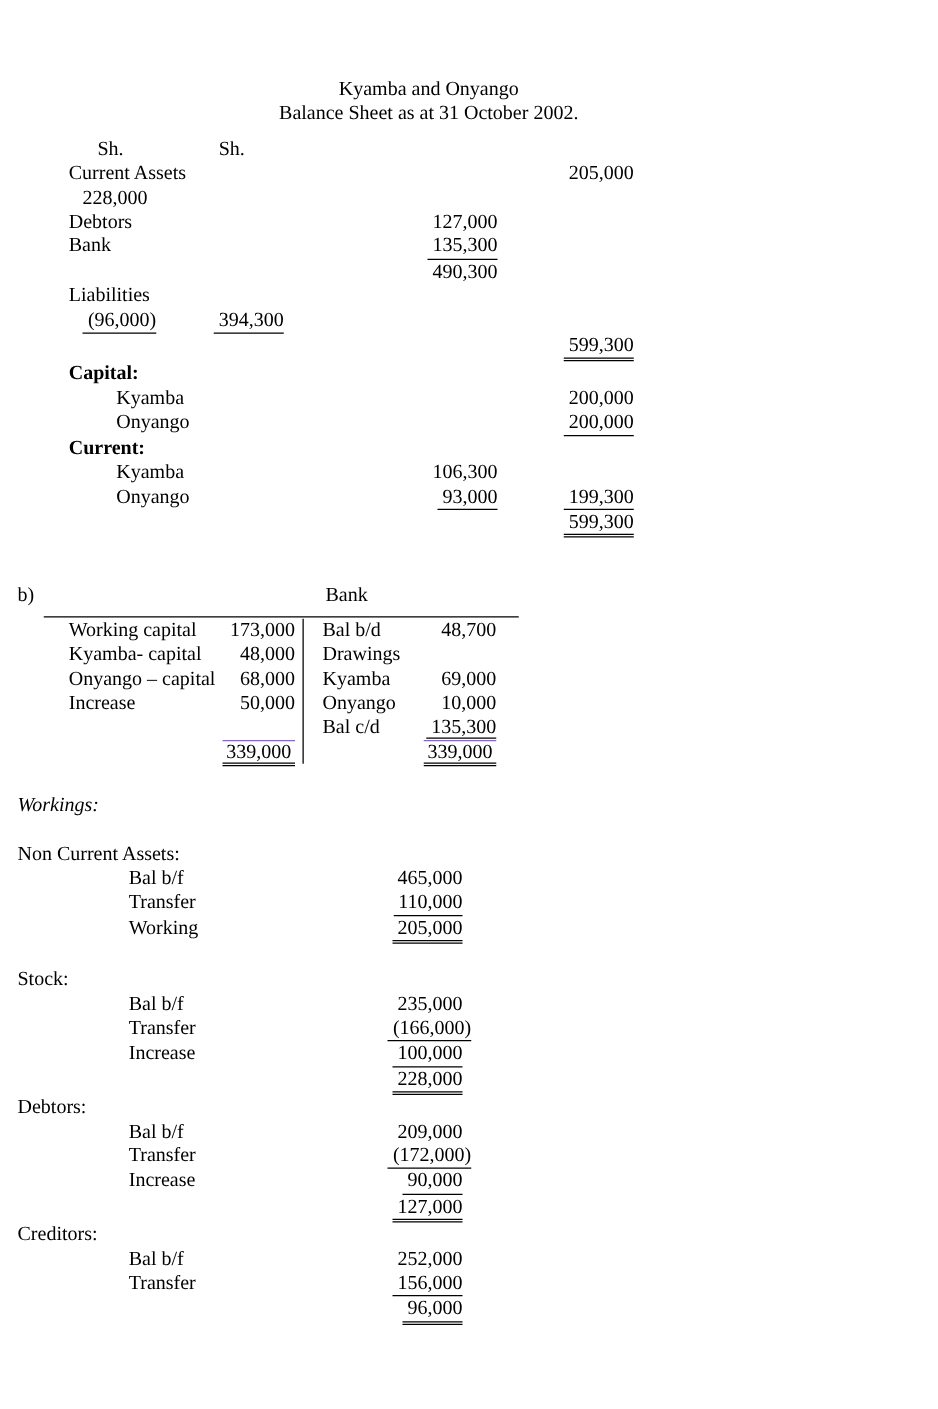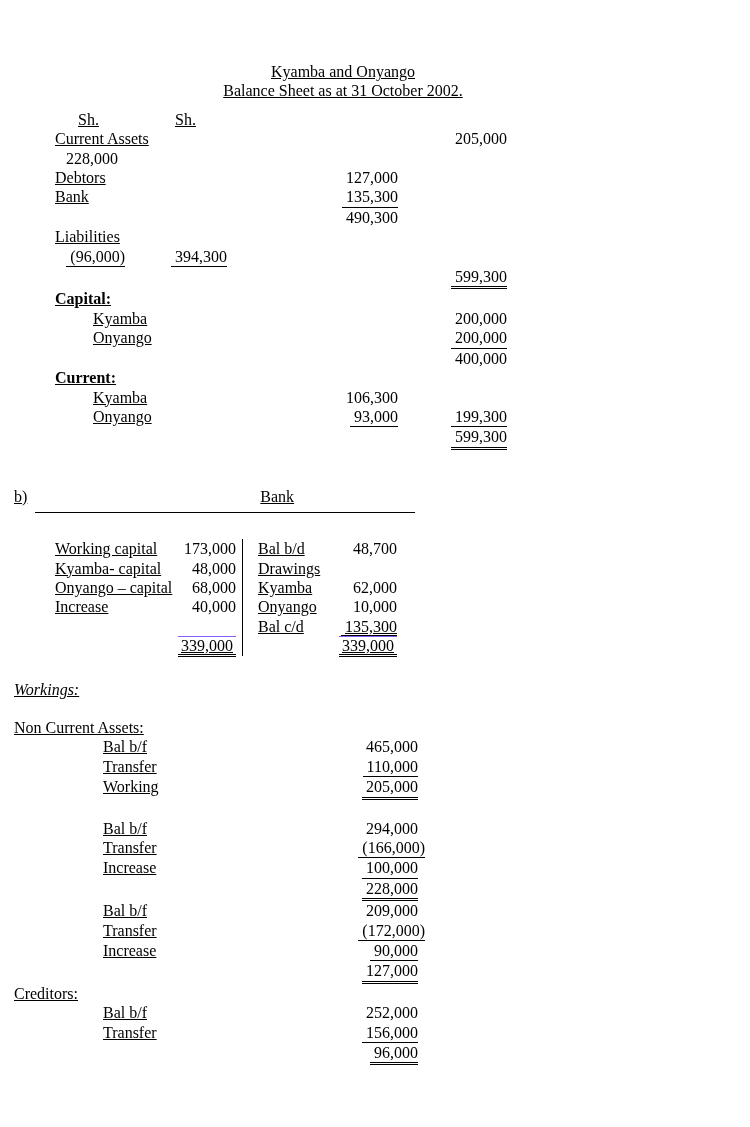--- a/index.html
+++ b/index.html
@@ -1,52 +1,52 @@
 <!DOCTYPE html>
 <html><head>
 <meta charset="utf-8">
 <style>
   html,body{margin:0;padding:0;}
   body{width:750px;height:1127px;background:#ffffff;color:#000000;
        font-family:"Liberation Serif",serif;font-size:16px;line-height:19.4px;}
-  .page{position:relative;width:750px;height:1127px;padding-top:62px;overflow:hidden;box-sizing:border-box;text-decoration:underline;}
+  .page{position:relative;width:750px;height:1127px;padding-top:62px;overflow:hidden;box-sizing:border-box;}
   .doc-title{width:686px;text-align:center;}
   
   .bs{margin:9px 0 0 55px;}
   .bs-row{display:flex;}
   .bs-row .label{width:280px;}
   .bs-row .label.ind{padding-left:38px;box-sizing:border-box;}
   .b{font-weight:bold;}
   .bs-row .mid{width:70px;text-align:right;}
   .bs-row .right{width:102px;text-align:right;}
   .bs-row .mid.hdr{text-align:left;padding-left:23px;box-sizing:border-box;}
   .bs-row .right.hdr{text-align:left;padding-left:50px;box-sizing:border-box;}
   .valwrap{display:inline-block;}
   .pad{margin-right:7px;}
   .u{border-bottom:1px solid #000;padding-left:4px;}
   .uu{border-bottom:3px double #000;padding-left:4px;}
   
   .bank-header{margin-top:37px;display:flex;}
   .part-label{margin-left:14px;}
   .bank-title{margin-left:233px;}
   .taccount{display:flex;width:380px;margin-left:35px;margin-top:6px;
-            border-top:1px solid #000;padding-top:26px;padding-bottom:4px;box-sizing:border-box;}
+            border-top:1px solid #000;padding-top:1px;padding-bottom:4px;box-sizing:border-box;}
   .t-left{width:208px;border-right:1px solid #000;box-sizing:border-box;}
   .t-right{width:172px;}
   .t-row{display:flex;}
   .t-left .t-row{padding-left:20px;padding-right:6px;}
   .t-right .t-row{padding-left:15px;padding-right:18px;}
   .t-label{flex:1;}
   .t-value{text-align:right;white-space:nowrap;}
   .t-gap{margin-top:19.4px;}
   .t-num-total{border-top:1px solid #8b5cf6;border-bottom:3px double #000;padding:0 3px;margin-left:12px;}
   
   .workings-title{margin-left:14px;margin-top:20px;font-style:italic;}
   .w-heading{margin-left:14px;}
-  .w-row{display:flex;margin-left:103px;gap:48px;}
+  .w-row{display:flex;margin-left:103px;}
   .w-label{width:150px;}
   .w-value{width:124px;text-align:right;white-space:nowrap;}
   .gap-before{margin-top:19px;}
 </style>
 </head>
 <body>
 
 <div class="page">
 
   <div class="doc-title">
@@ -106,25 +106,20 @@
         <div class="label ind">Kyamba</div>
         <div class="mid"></div>
         <div class="right"><span class="valwrap">200,000</span></div>
       </div>
       <div class="bs-row">
         <div class="label ind">Onyango</div>
         <div class="mid"></div>
         <div class="right"><span class="valwrap u">200,000</span></div>
       </div>
       <div class="bs-row">
-        <div class="label"></div>
-        <div class="mid"></div>
-        <div class="right"><span class="valwrap">400,000</span></div>
-      </div>
-      <div class="bs-row">
         <div class="label b">Current:</div>
         <div class="mid"></div>
         <div class="right"></div>
       </div>
       <div class="bs-row">
         <div class="label ind">Kyamba</div>
         <div class="mid"><span class="valwrap pad">106,300</span></div>
         <div class="right"></div>
       </div>
       <div class="bs-row">
@@ -153,39 +148,39 @@
         <div class="t-row">
           <span class="t-label">Kyamba- capital</span>
           <span class="t-value"><span class="valwrap">48,000</span></span>
         </div>
         <div class="t-row">
           <span class="t-label">Onyango – capital</span>
           <span class="t-value"><span class="valwrap">68,000</span></span>
         </div>
         <div class="t-row">
           <span class="t-label">Increase</span>
-          <span class="t-value"><span class="valwrap">40,000</span></span>
+          <span class="t-value"><span class="valwrap">50,000</span></span>
         </div>
         <div class="t-row t-gap">
           <span class="t-label"></span>
           <span class="t-value"><span class="t-num-total">339,000</span></span>
         </div>
       </div>
     <div class="t-right" id="bank-right">
         <div class="t-row">
           <span class="t-label">Bal b/d</span>
           <span class="t-value"><span class="valwrap">48,700</span></span>
         </div>
         <div class="t-row">
           <span class="t-label">Drawings</span>
           <span class="t-value"></span>
         </div>
         <div class="t-row">
           <span class="t-label">Kyamba</span>
-          <span class="t-value"><span class="valwrap">62,000</span></span>
+          <span class="t-value"><span class="valwrap">69,000</span></span>
         </div>
         <div class="t-row">
           <span class="t-label">Onyango</span>
           <span class="t-value"><span class="valwrap">10,000</span></span>
         </div>
         <div class="t-row">
           <span class="t-label">Bal c/d</span>
           <span class="t-value"><span class="u">135,300</span></span>
         </div>
         <div class="t-row">
@@ -206,38 +201,40 @@
         <div class="w-row">
           <span class="w-label">Transfer</span>
           <span class="w-value"><span class="valwrap u pad">110,000</span></span>
         </div>
         <div class="w-row">
           <span class="w-label">Working</span>
           <span class="w-value"><span class="valwrap uu pad">205,000</span></span>
         </div>
       </div>
       <div class="w-section gap-before">
-        <div class="w-row">
-          <span class="w-label">Bal b/f</span>
-          <span class="w-value"><span class="valwrap pad">294,000</span></span>
+        <div class="w-heading">Stock:</div>
+        <div class="w-row">
+          <span class="w-label">Bal b/f</span>
+          <span class="w-value"><span class="valwrap pad">235,000</span></span>
         </div>
         <div class="w-row">
           <span class="w-label">Transfer</span>
           <span class="w-value"><span class="valwrap u">(166,000)</span></span>
         </div>
         <div class="w-row">
           <span class="w-label">Increase</span>
           <span class="w-value"><span class="valwrap u pad">100,000</span></span>
         </div>
         <div class="w-row">
           <span class="w-label"></span>
           <span class="w-value"><span class="valwrap uu pad">228,000</span></span>
         </div>
       </div>
       <div class="w-section">
+        <div class="w-heading">Debtors:</div>
         <div class="w-row">
           <span class="w-label">Bal b/f</span>
           <span class="w-value"><span class="valwrap pad">209,000</span></span>
         </div>
         <div class="w-row">
           <span class="w-label">Transfer</span>
           <span class="w-value"><span class="valwrap u">(172,000)</span></span>
         </div>
         <div class="w-row">
           <span class="w-label">Increase</span>

